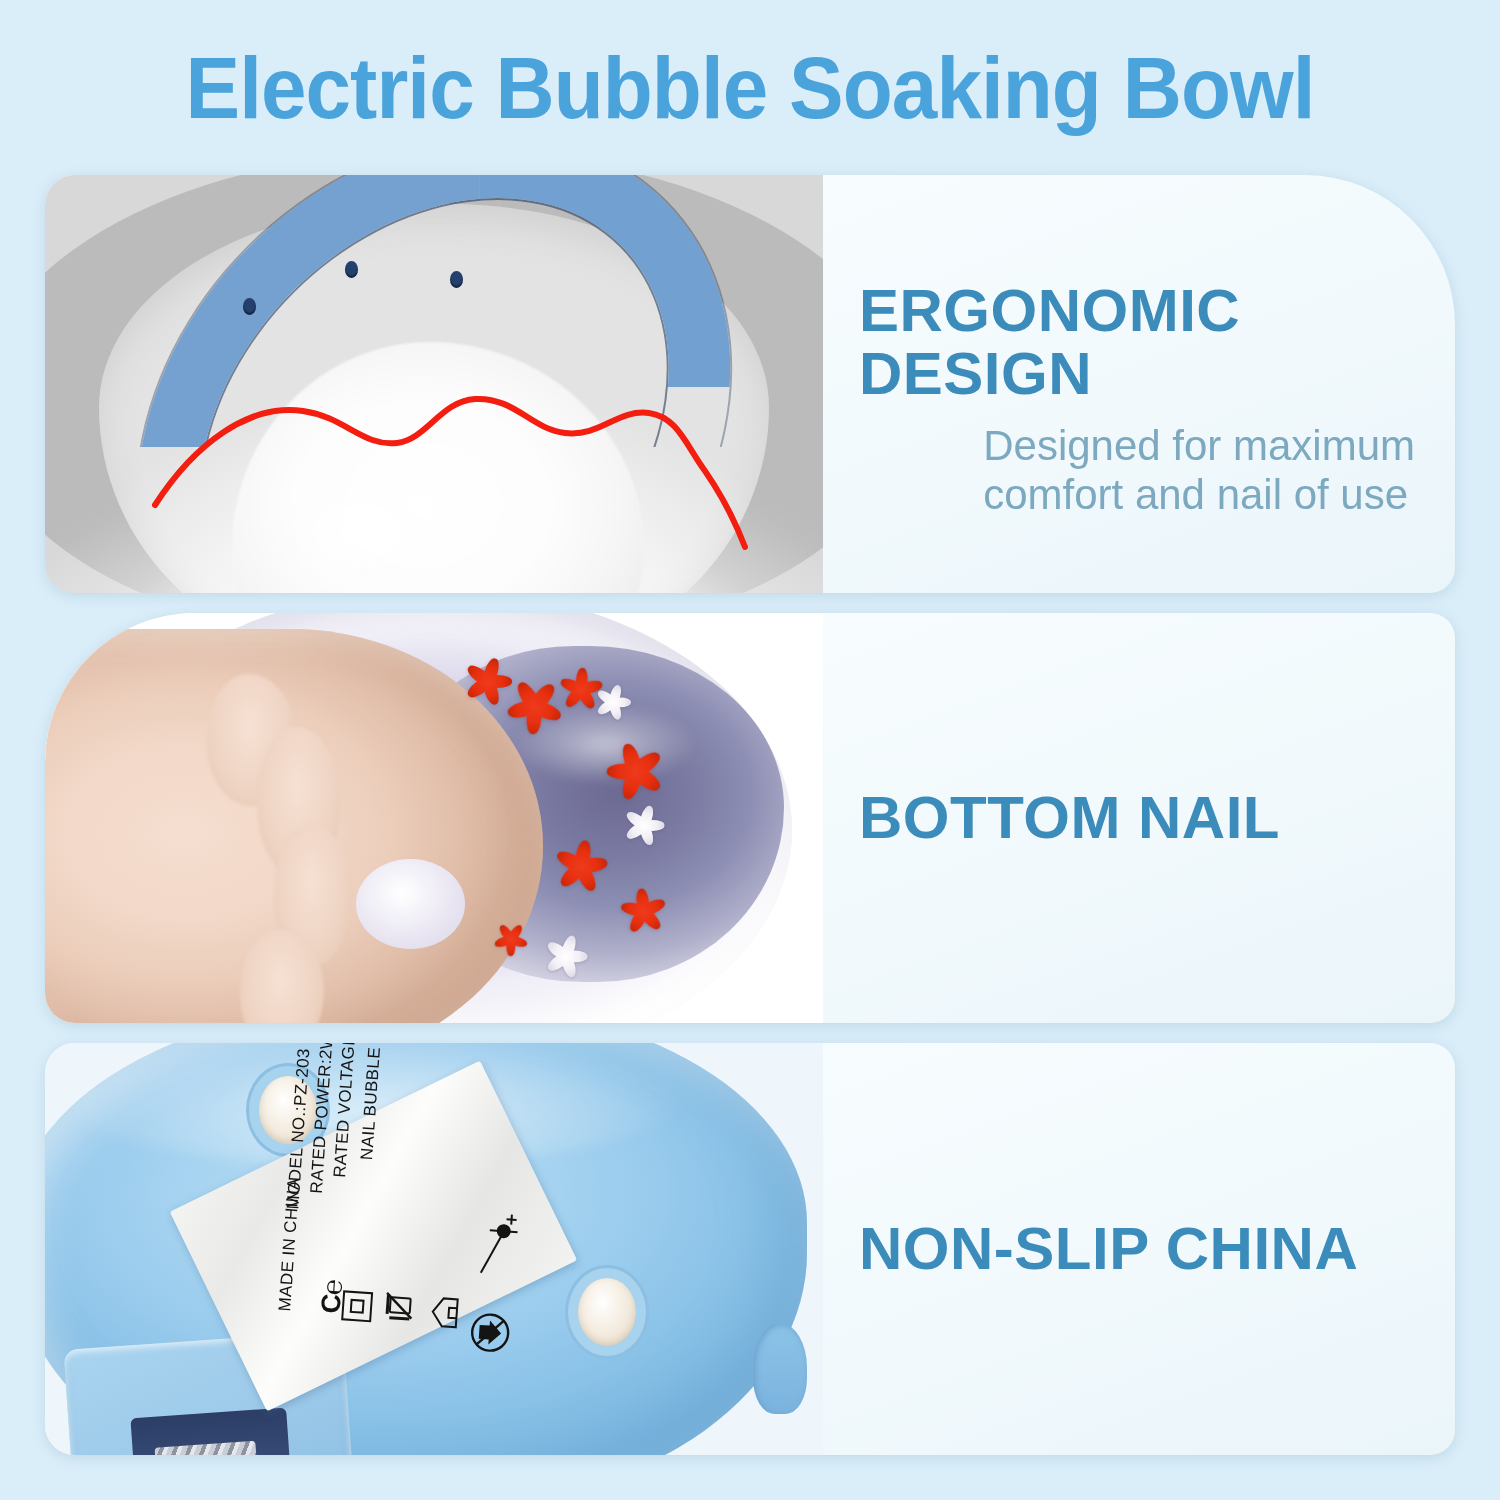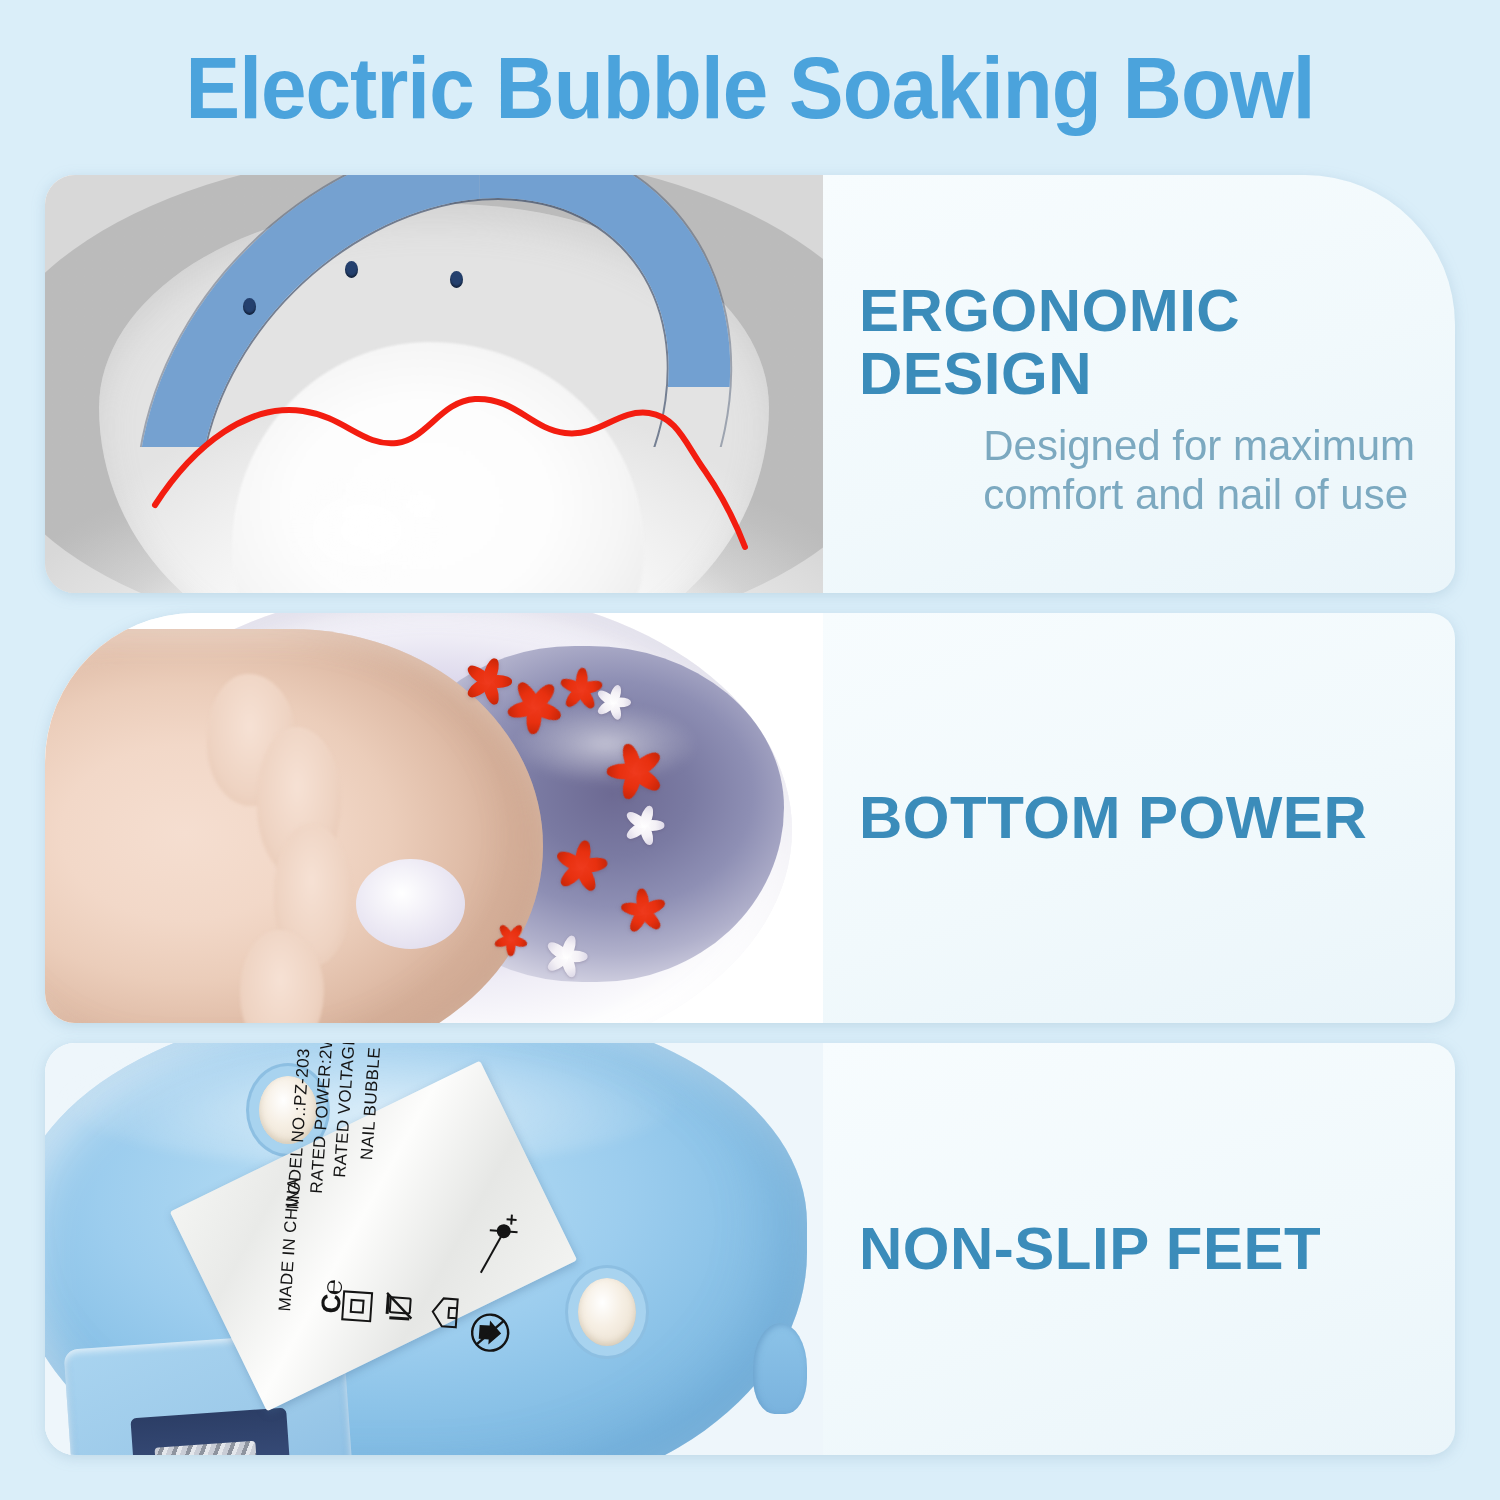--- a/index.html
+++ b/index.html
@@ -451,21 +451,21 @@
           <i class="pp"></i>
           <i class="pp"></i>
           <i class="pp"></i>
           <i class="pp"></i>
           <i class="pp"></i>
         </div>
     </div>
   </div>
 
   <div class="text-card">
-    <div class="feature-heading">BOTTOM POWER</div>
+    <div class="feature-heading">BOTTOM NAIL</div>
   </div>
 </div>
 
 <div class="feature-row" id="row-3">
 
   <div class="photo-panel">
     <div class="photo-stage">
       <div class="p3-bg"></div>
       <div class="p3-body"></div>
       <div class="p3-edge-hl"></div>
@@ -522,15 +522,15 @@
               <path d="M14 10 L28 10 L28 20 L33 20 L21 32 L9 20 L14 20 Z" fill="#141414"></path>
               <line x1="8" y1="8" x2="34" y2="34" stroke="#141414" stroke-width="2.4"></line>
             </svg>
           </div>
         </div>
       </div>
     </div>
   </div>
 
   <div class="text-card">
-    <div class="feature-heading">NON-SLIP FEET</div>
+    <div class="feature-heading">NON-SLIP CHINA</div>
   </div>
 </div>
 
 </body></html>

